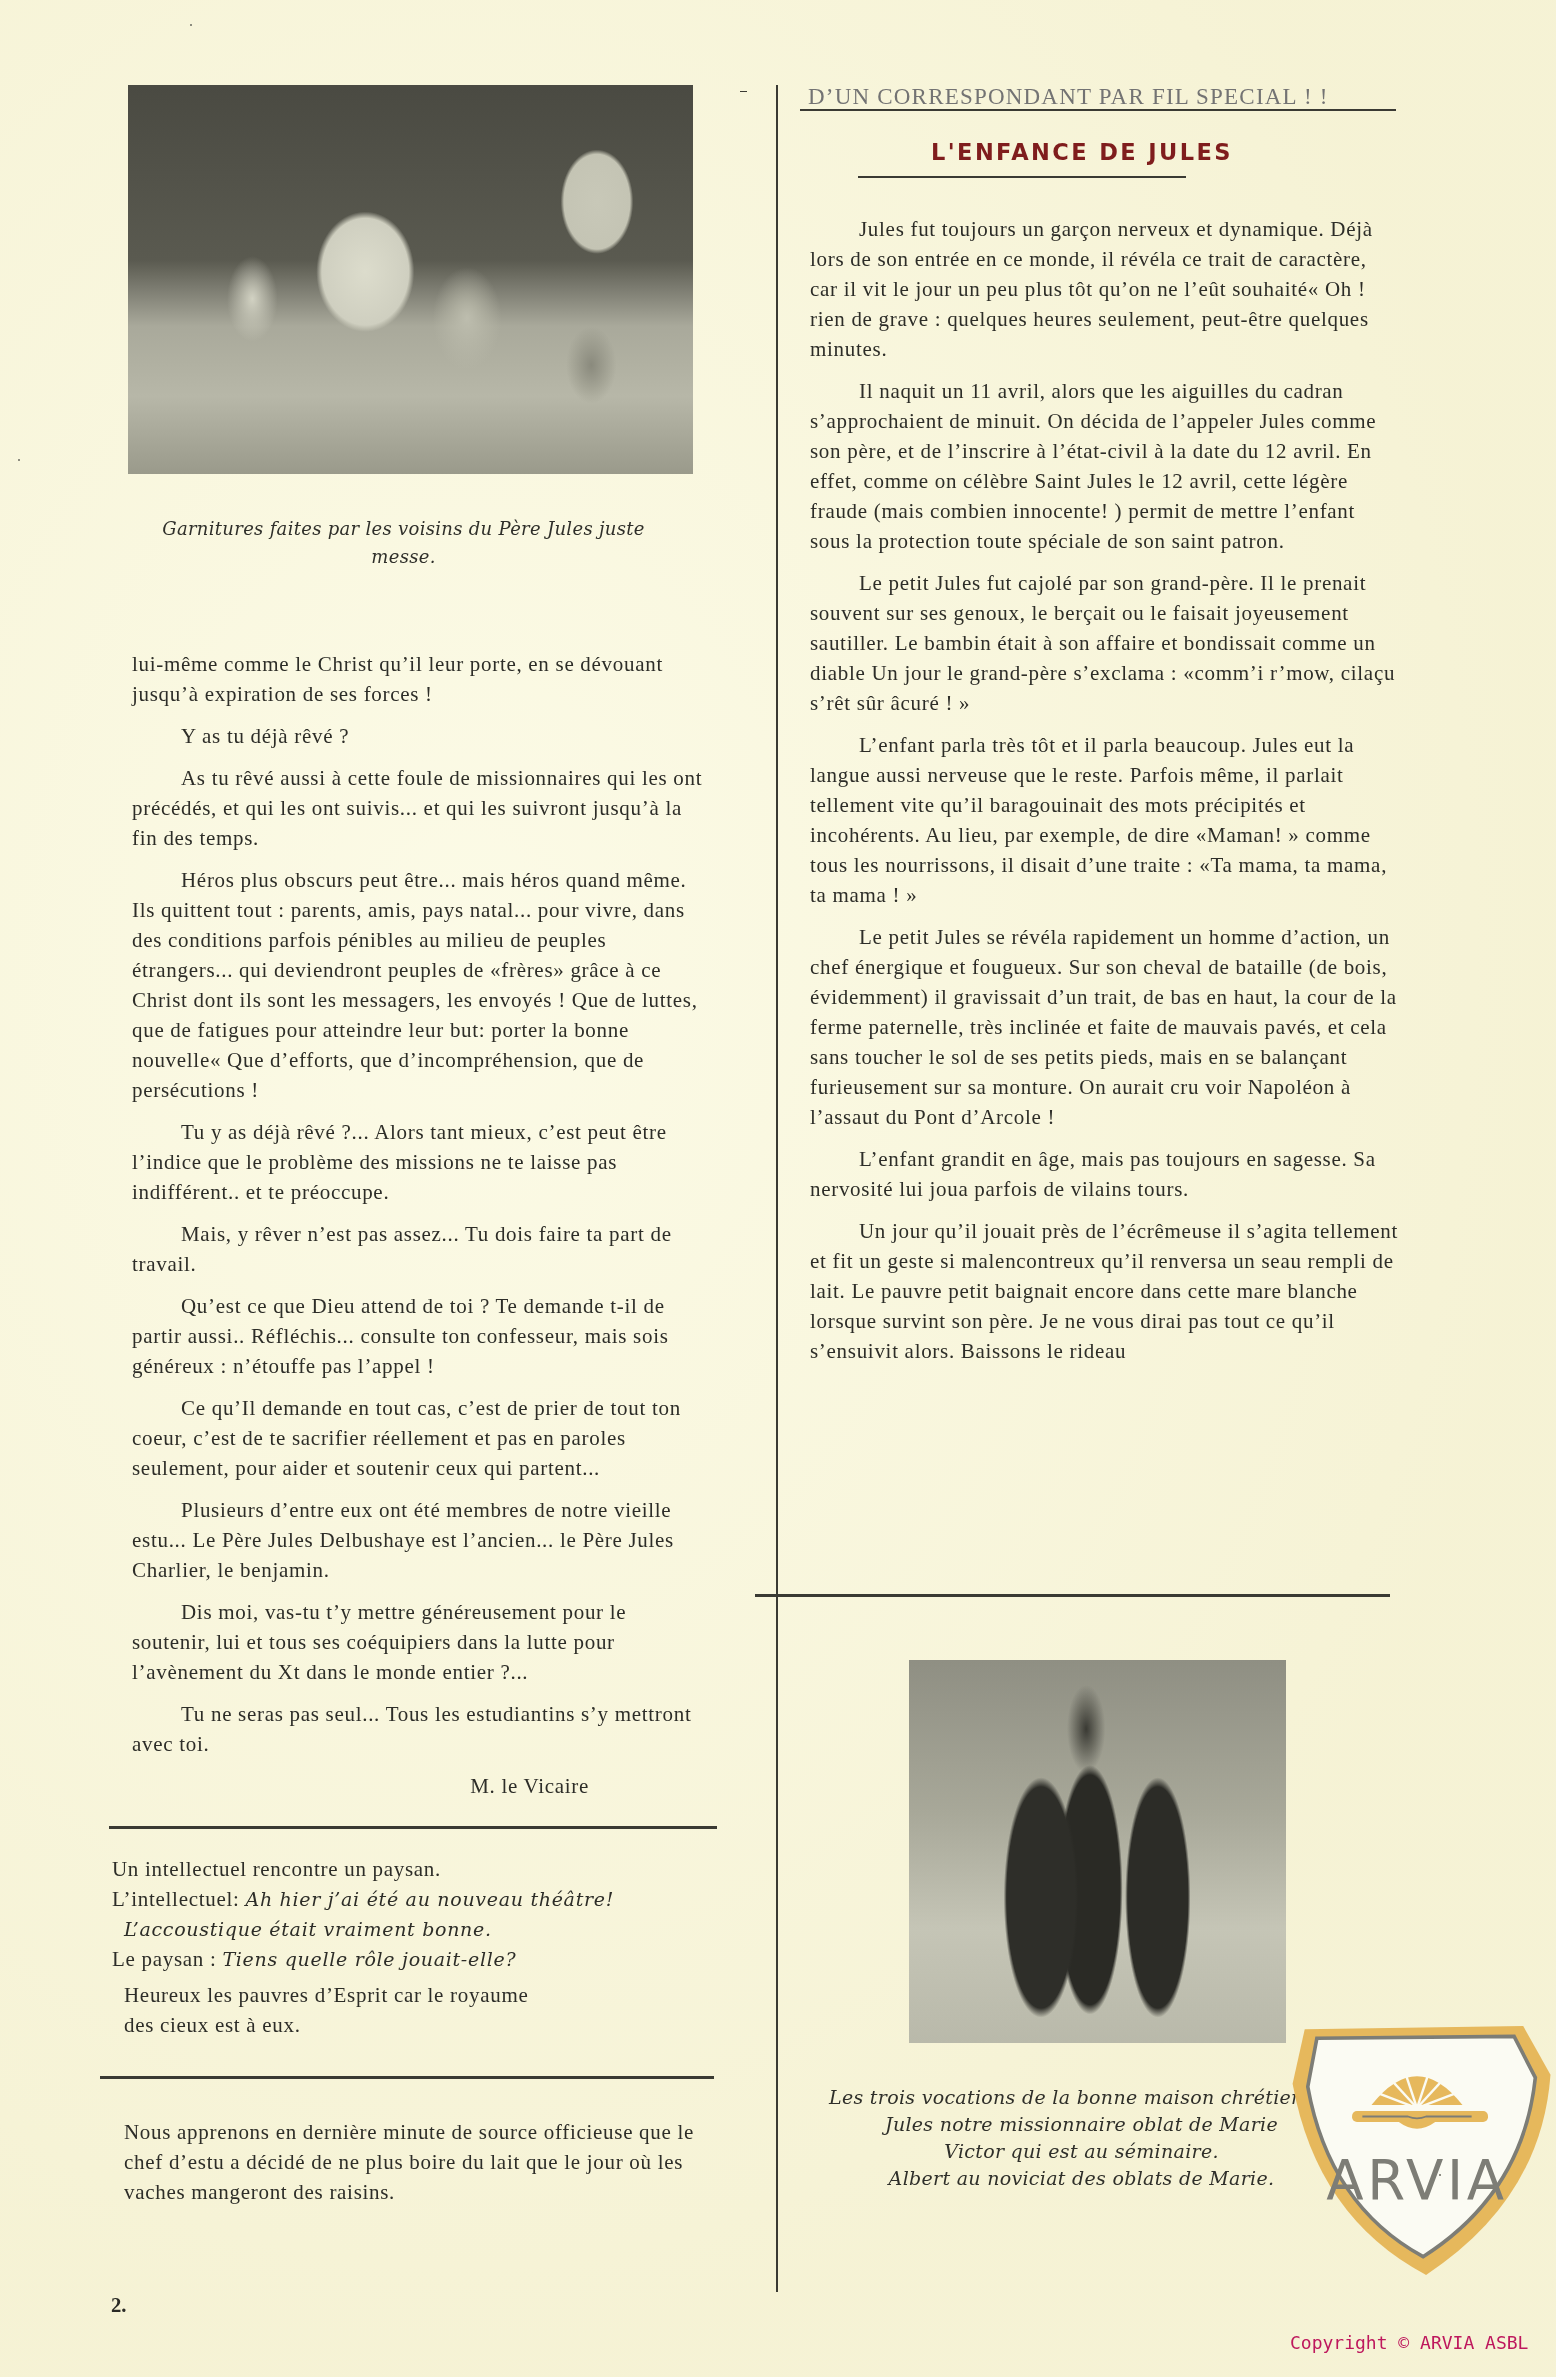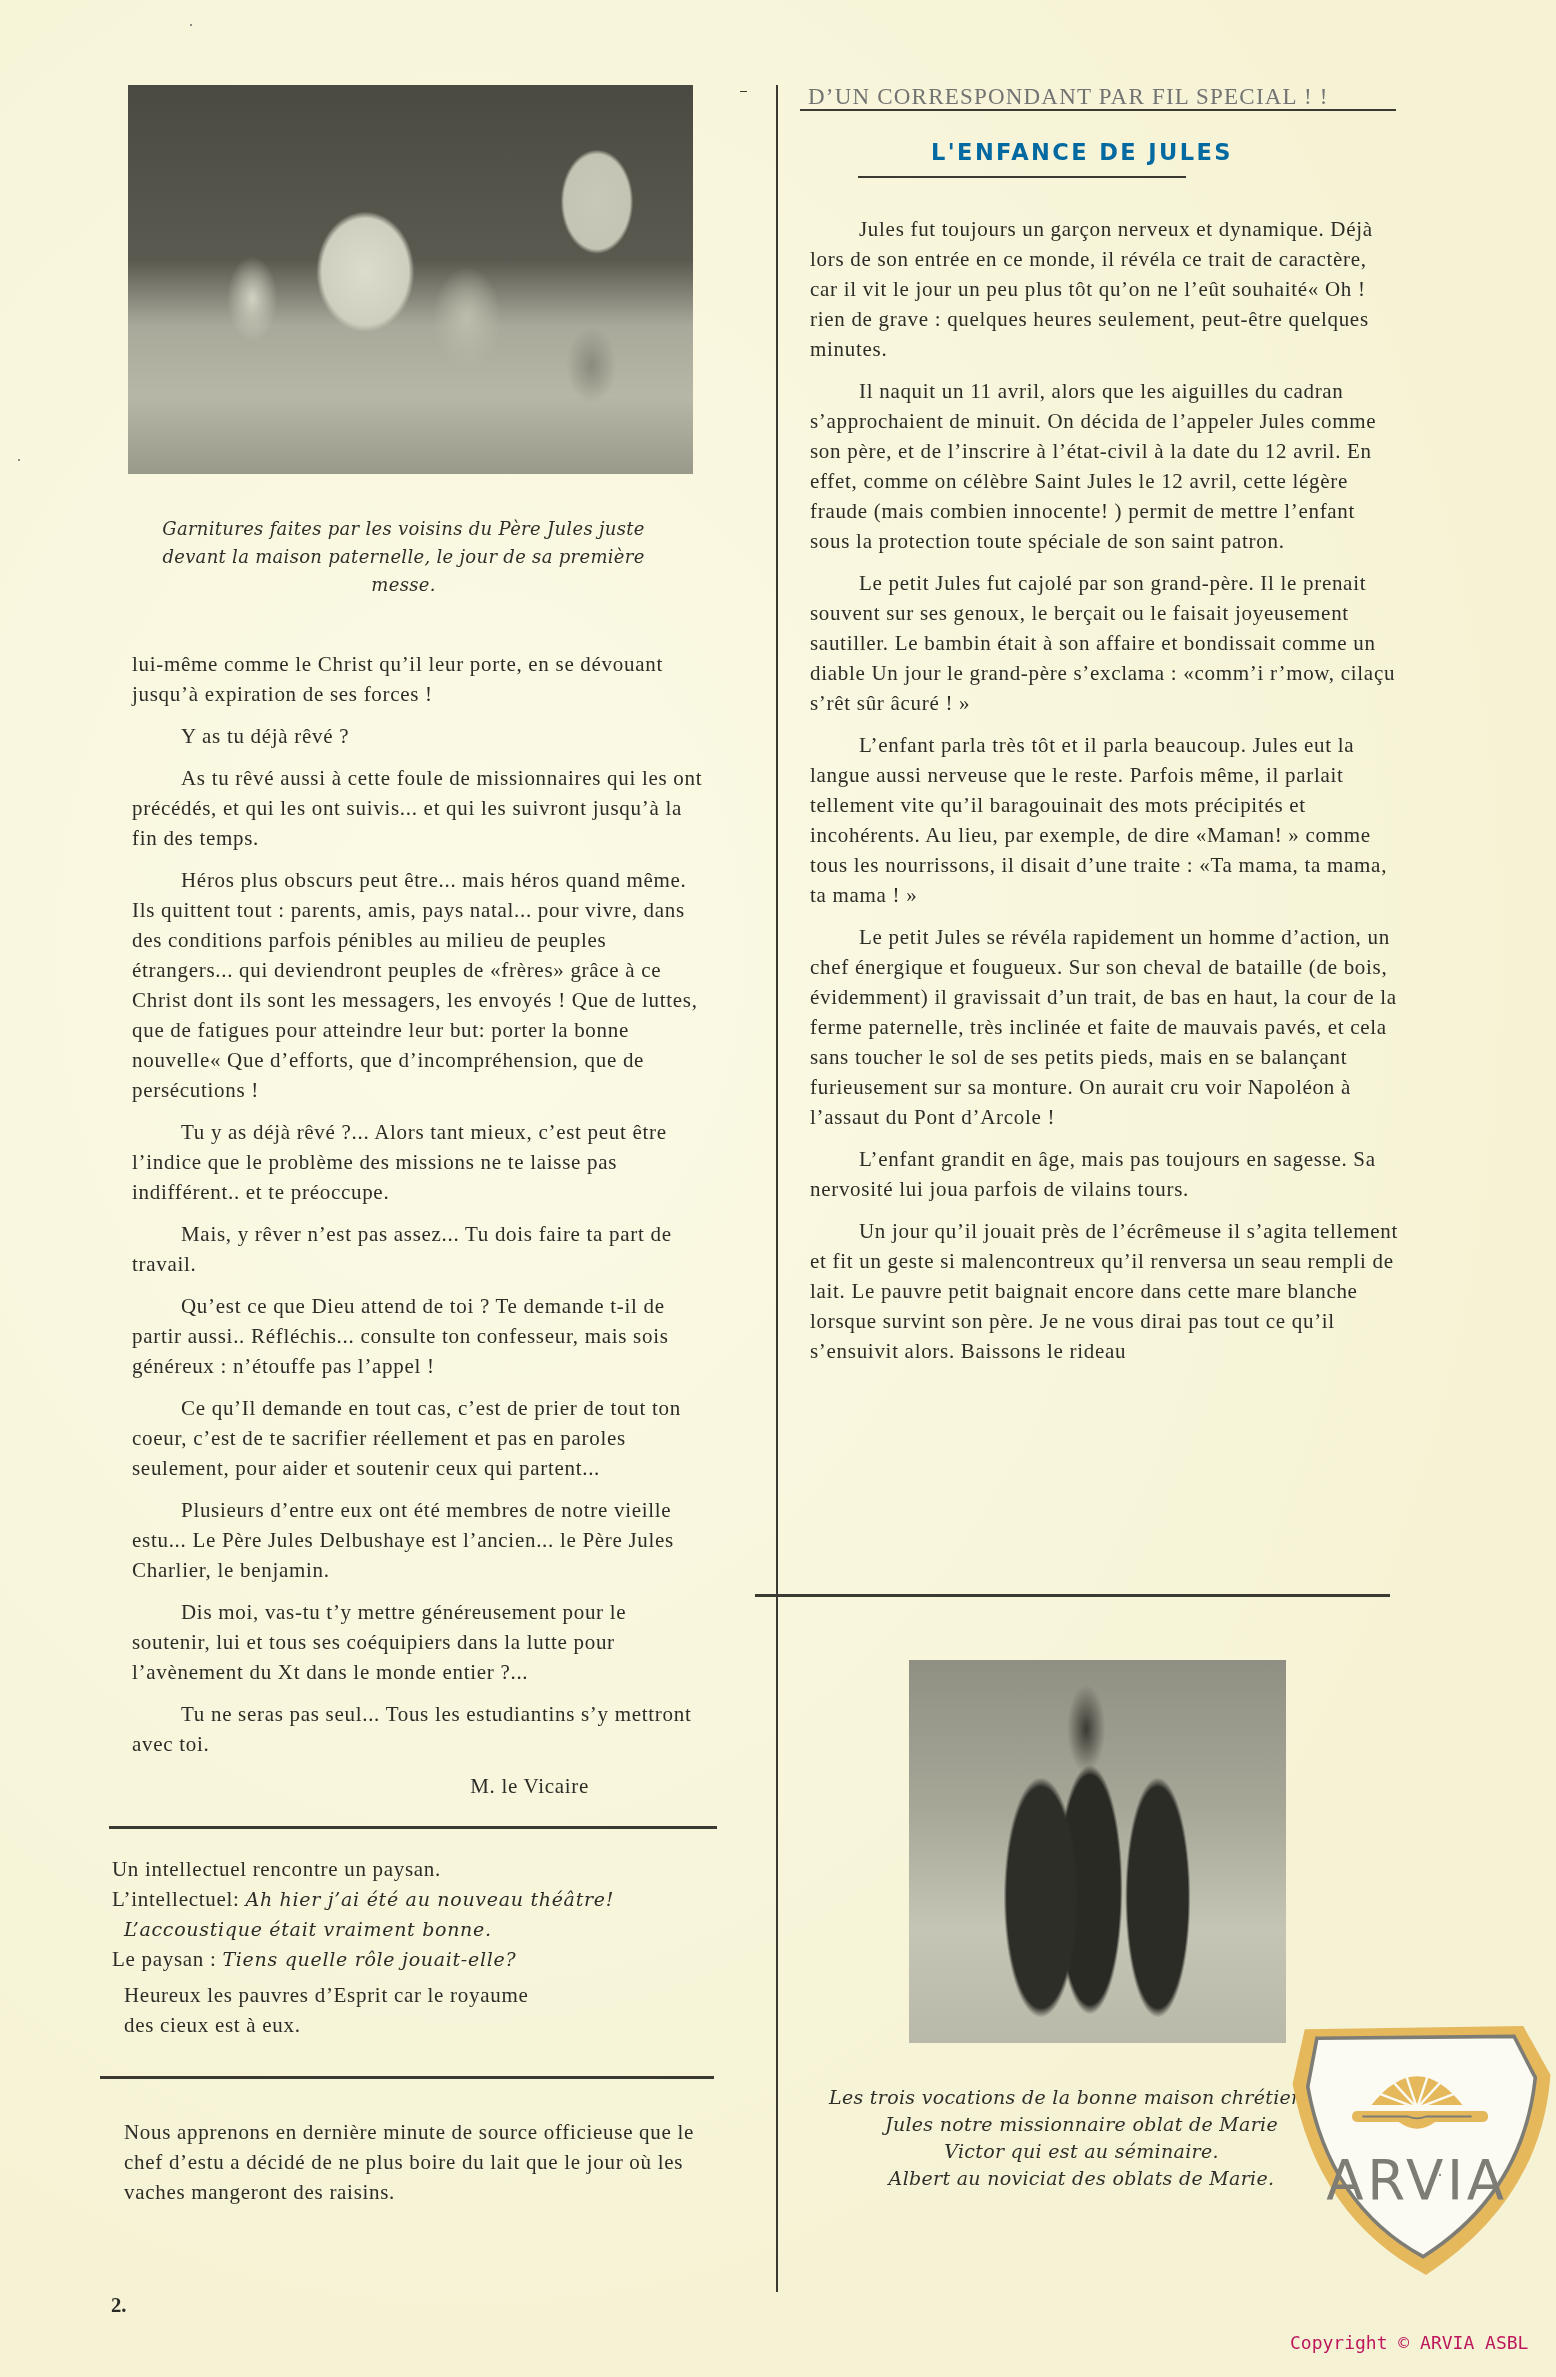--- a/index.html
+++ b/index.html
@@ -50,21 +50,21 @@
   .col-right { left: 798px; top: 202px; width: 614px; }
   .rule { position: absolute; background: #3a3a33; }
   .heading-wire {
     left: 808px; top: 84px; width: 584px;
     font-family: "Liberation Serif", serif; font-size: 23px; letter-spacing: 1.2px;
     color: #737373; white-space: nowrap;
   }
   .heading-main {
     left: 918px; top: 139px; width: 328px; text-align: center;
     font-family: "DejaVu Sans", "Liberation Sans", sans-serif; font-weight: bold;
-    font-size: 22.5px; letter-spacing: 2.4px; color: #0369a1; white-space: nowrap;
+    font-size: 22.5px; letter-spacing: 2.4px; color: #7f1d1d; white-space: nowrap;
   }
   .signature { text-align: right; padding-right: 115px; }
   .dialog { left: 112px; top: 1854px; width: 608px; }
   .dialog p { margin: 0; }
   .dialog .it { font-style: italic; font-family: "DejaVu Serif", serif; font-size: 19px; margin-top: 28px; }
   .news { left: 112px; top: 2105px; width: 608px; }
   .page-num {
     left: 111px; top: 2294px; font-family: "Liberation Serif", serif;
     font-weight: bold; font-size: 20.7px; color: #2a2a25;
   }
@@ -76,21 +76,20 @@
   }
   .speck { position:absolute; width:2.4px; height:2.4px; border-radius:50%; background:#6a6a60; }
 </style>
 </head>
 <body>
 
 <div class="photo photo1" title="Group in costume in front of a snowy igloo with a dog, in front of the paternal house"></div>
 
 <div class="abs caption-italic" style="left:115px; top:515px; width:577px;">
   <div>Garnitures faites par les voisins du Père Jules juste</div>
-  <div>devant la maison paternelle, le jour de sa première</div>
   <div>messe.</div>
 </div>
 
 <div class="abs body-text col-left" id="left-article">
     <p>lui-même comme le Christ qu’il leur porte, en se dévouant jusqu’à expiration de ses forces !</p>
     <p class="indent">Y as tu déjà rêvé ?</p>
     <p class="indent">As tu rêvé aussi à cette foule de missionnaires qui les ont précédés, et qui les ont suivis... et qui les suivront jusqu’à la fin des temps.</p>
     <p class="indent">Héros plus obscurs peut être... mais héros quand même. Ils quittent tout : parents, amis, pays natal... pour vivre, dans des conditions parfois pénibles au milieu de peuples étrangers... qui deviendront peuples de «frères» grâce à ce Christ dont ils sont les messagers, les envoyés !  Que de luttes, que de fatigues pour atteindre leur but: porter la bonne nouvelle« Que d’efforts, que d’incompréhension, que de persécutions !</p>
     <p class="indent">Tu y as déjà rêvé ?... Alors tant mieux, c’est peut être l’indice que le problème des missions ne te laisse pas indifférent.. et te préoccupe.</p>
     <p class="indent">Mais, y rêver n’est pas assez... Tu dois faire ta part de travail.</p>

